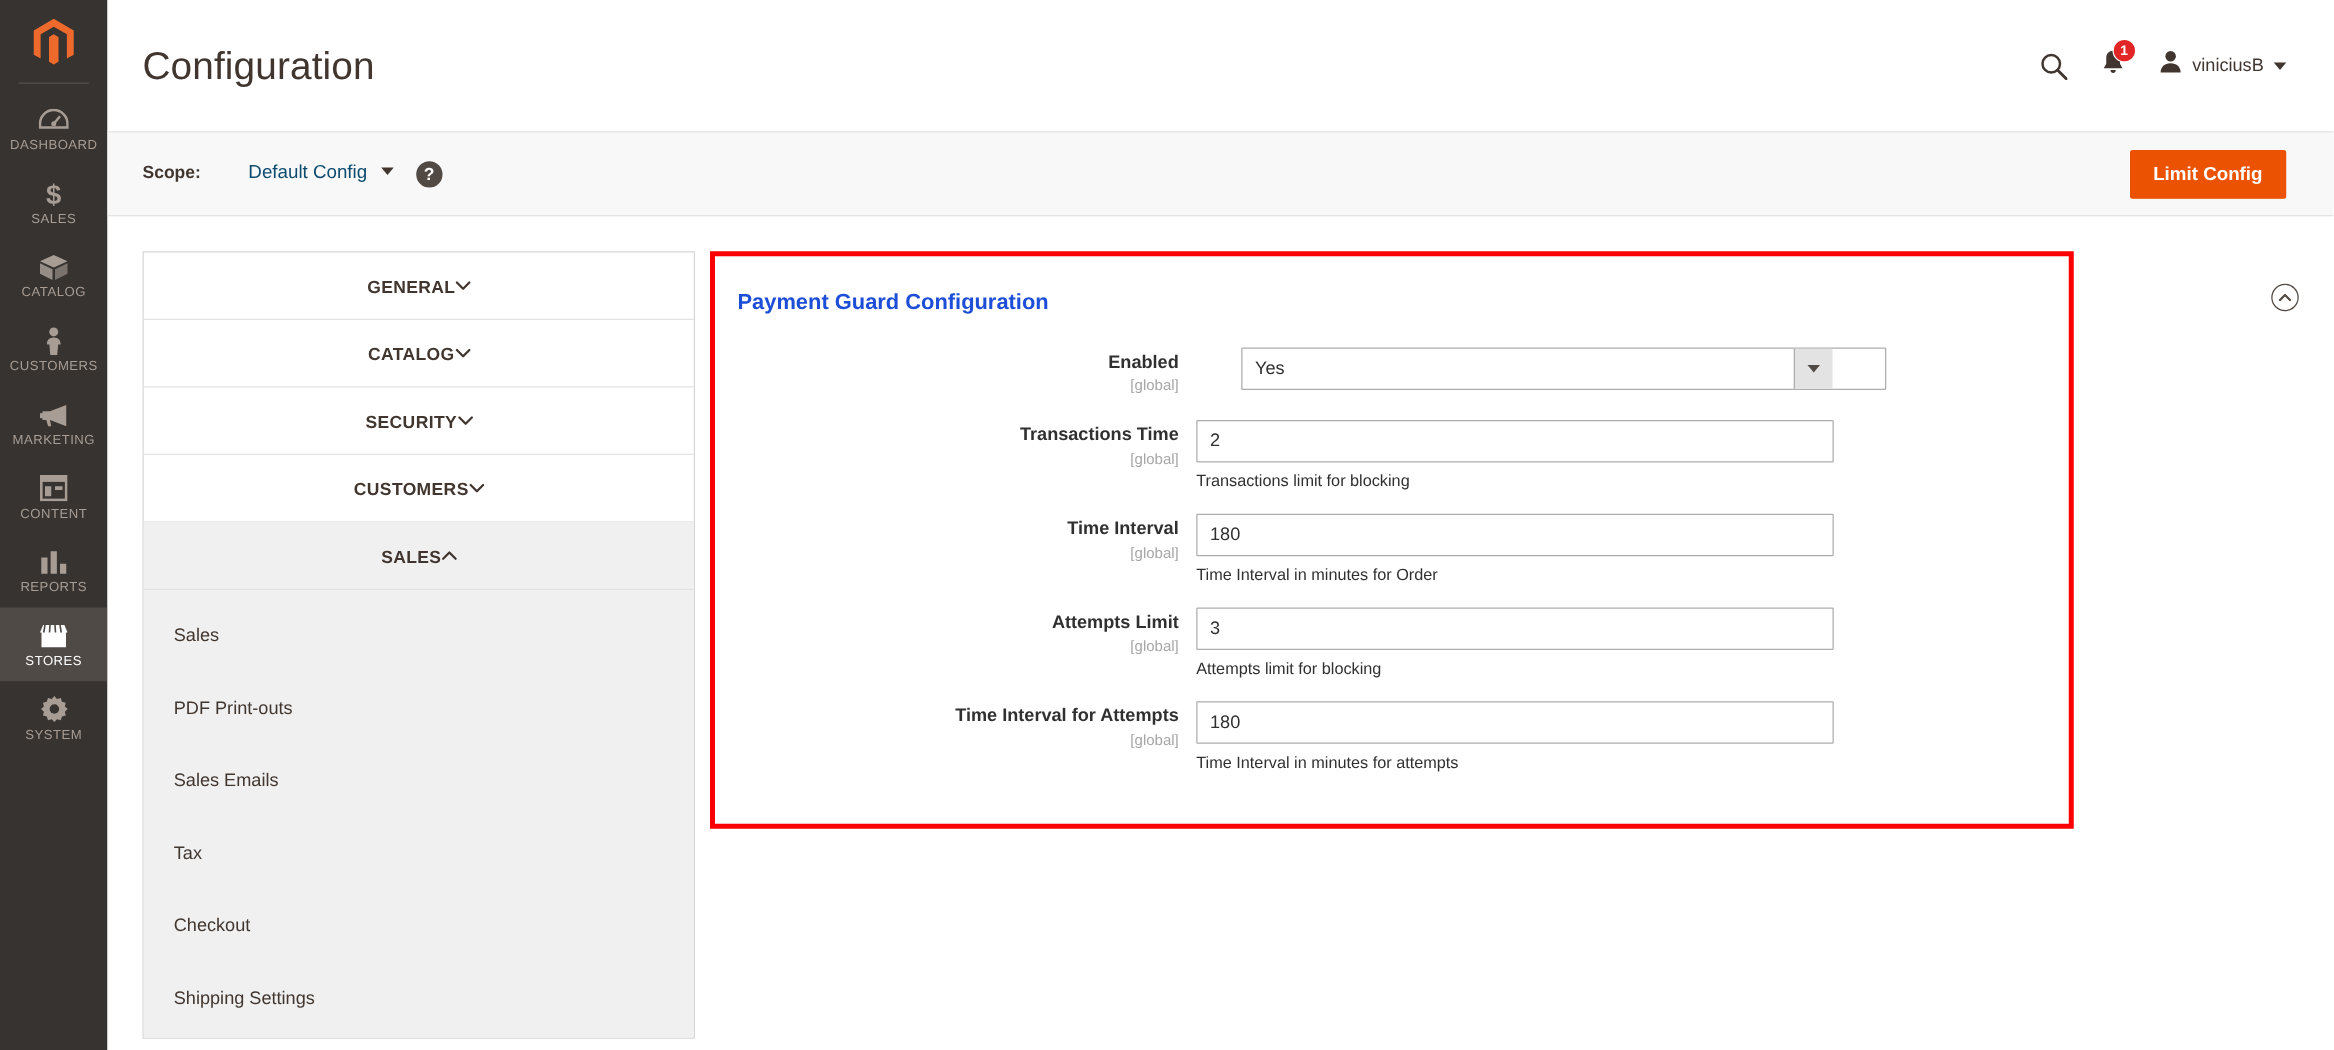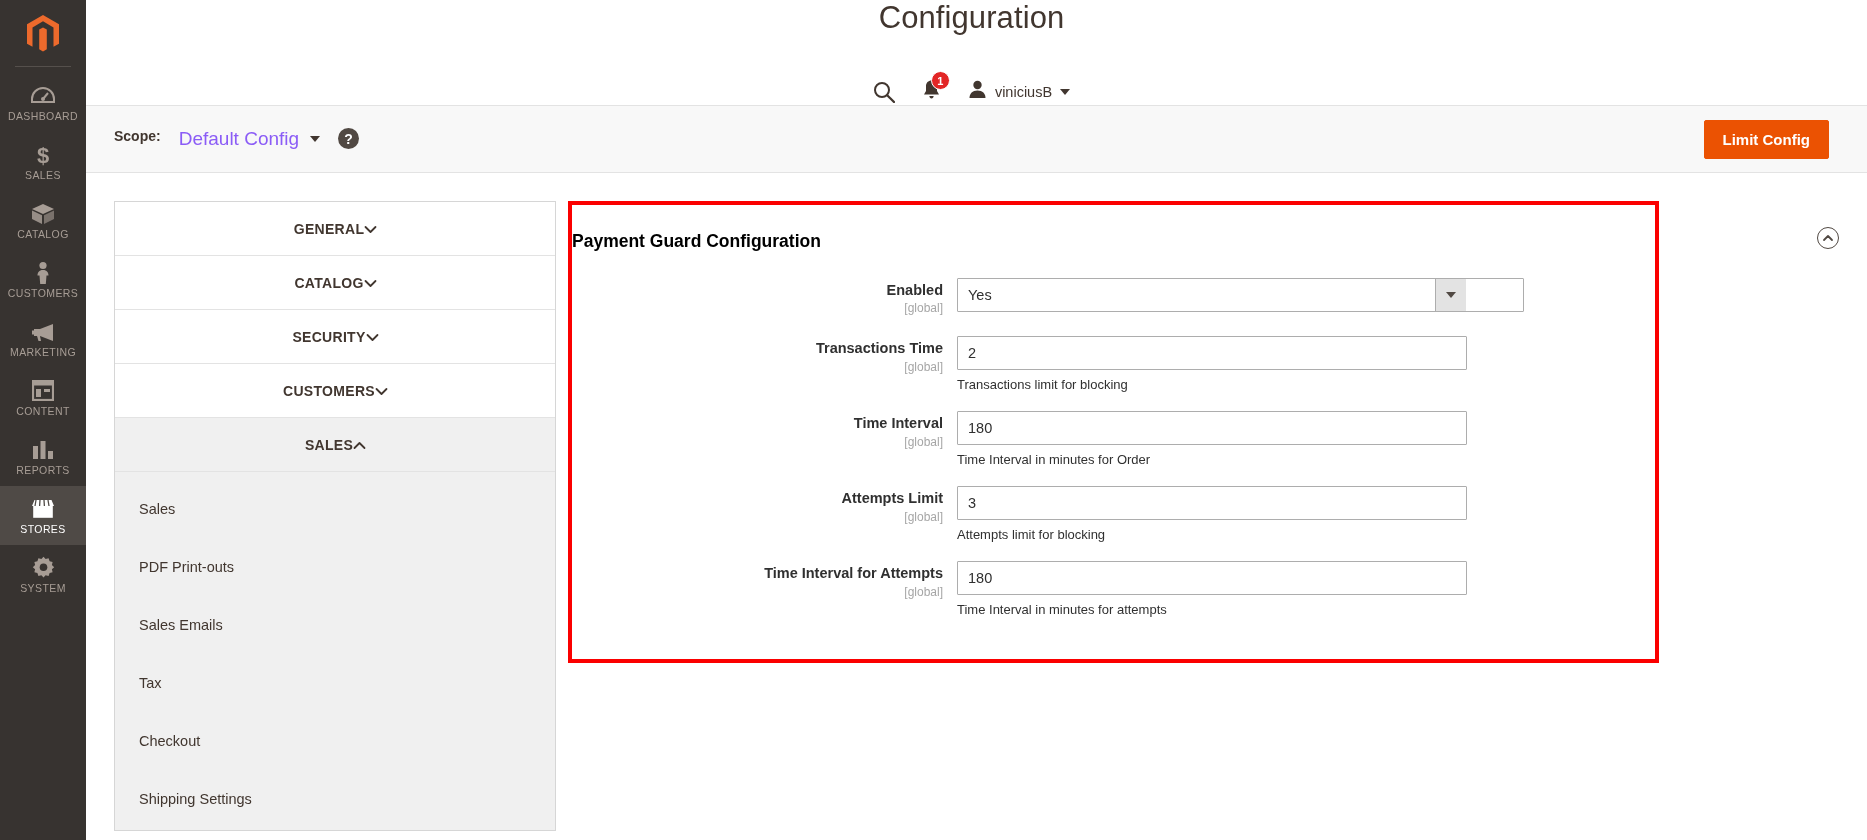--- a/index.html
+++ b/index.html
@@ -39,21 +39,21 @@
   .rail-label { font-size: 10.5px; letter-spacing: .4px; line-height: 1; }
 
   
   .main { flex: 1; height: 840px; position: relative; background: #ffffff; overflow: hidden; }
 
   
   .page-head {
     position: relative;
     height: 105px;
     padding: 0 38px 0 28px;
-    display: flex; align-items: center; justify-content: space-between; flex-direction: column;
+    display: flex; align-items: center; justify-content: space-between;
   }
   .page-title { font-size: 31px; font-weight: 400; color: #41362f; letter-spacing: .1px; }
   .head-right { display: flex; align-items: center; gap: 26px; }
   .hr-btn { display: flex; align-items: center; cursor: pointer; color: #41362f; }
   .bell-wrap { position: relative; display: flex; align-items: center; }
   .bell-badge {
     position: absolute; top: -8px; left: 10px;
     min-width: 19px; height: 19px; padding: 0 5px;
     background: #e22626; color: #fff;
     border-radius: 10px;
@@ -74,21 +74,21 @@
     height: 68px;
     background: #f8f8f8;
     border-top: 1px solid #e3e3e3;
     border-bottom: 1px solid #e3e3e3;
     padding: 0 38px 0 28px;
     display: flex; align-items: center; justify-content: space-between;
   }
   .scope-left { display: flex; align-items: flex-start; gap: 18px; }
   .scope-label { font-size: 14px; font-weight: 700; color: #41362f; }
   .scope-select { display: flex; align-items: center; gap: 11px; cursor: pointer; }
-  .scope-value { font-size: 19px; color: #8b5cf6; }
+  .scope-value { font-size: 15px; color: #0c4a6e; margin-left: 20px; }
   .help-ico {
     width: 21px; height: 21px; border-radius: 50%;
     background: #514943; color: #fff;
     font-size: 14px; font-weight: 700;
     display: flex; align-items: center; justify-content: center;
     cursor: pointer; line-height: 1;
   }
   .save-btn {
     background: #eb5202; color: #fff;
     border: 1px solid #eb5202;
@@ -131,51 +131,52 @@
   .panel-col { flex: 1; padding: 0 10px 0 12px; position: relative; }
   .panel {
     border: 4px solid #fb0000;
     background: #fff;
     width: 1091px;
     height: 462px;
     padding: 26px 0 0 0;
     position: relative;
   }
   .panel-title {
-    font-size: 17.5px; font-weight: 700; color: #000000;
-    margin-bottom: 26px;
+    font-size: 17.5px; font-weight: 700; color: #1d4ed8;
+    padding-left: 18px; margin-bottom: 26px;
   }
   .field-row { display: flex; margin-bottom: 19px; }
   .field-label-col {
     width: 385px; flex: 0 0 385px;
     text-align: right; padding-right: 14px; padding-top: 4px;
   }
   .field-label { font-size: 14.5px; font-weight: 700; color: #303030; line-height: 1.2; }
   .field-scope { font-size: 12px; color: #a6a6a6; line-height: 1.5; }
   .field-ctl-col { flex: 1; }
   .txt-input {
     width: 510px; height: 34px;
     border: 1px solid #adadad;
     background: #fff;
     font-size: 14.5px; color: #303030;
     padding: 0 10px;
     font-family: "Liberation Sans", sans-serif;
     border-radius: 1px;
   }
   .sel-wrap { position: relative; width: 510px; height: 34px; }
   .sel-input {
-    width: 567px; height: 34px;
+    width: 516px; height: 34px;
     border: 1px solid #adadad;
     background: #fff;
     font-size: 14.5px; color: #303030;
     padding: 0 34px 0 10px;
     font-family: "Liberation Sans", sans-serif;
     display: flex; align-items: center;
     border-radius: 1px;
     cursor: pointer;
+    margin-left: 36px;
   }
   .sel-arrow {
     position: absolute; right: 1px; top: 1px;
     width: 31px; height: 32px;
     background: #e3e3e3;
     border-left: 1px solid #adadad;
     display: flex; align-items: center; justify-content: center;
     cursor: pointer;
   }
   .sel-arrow i {

